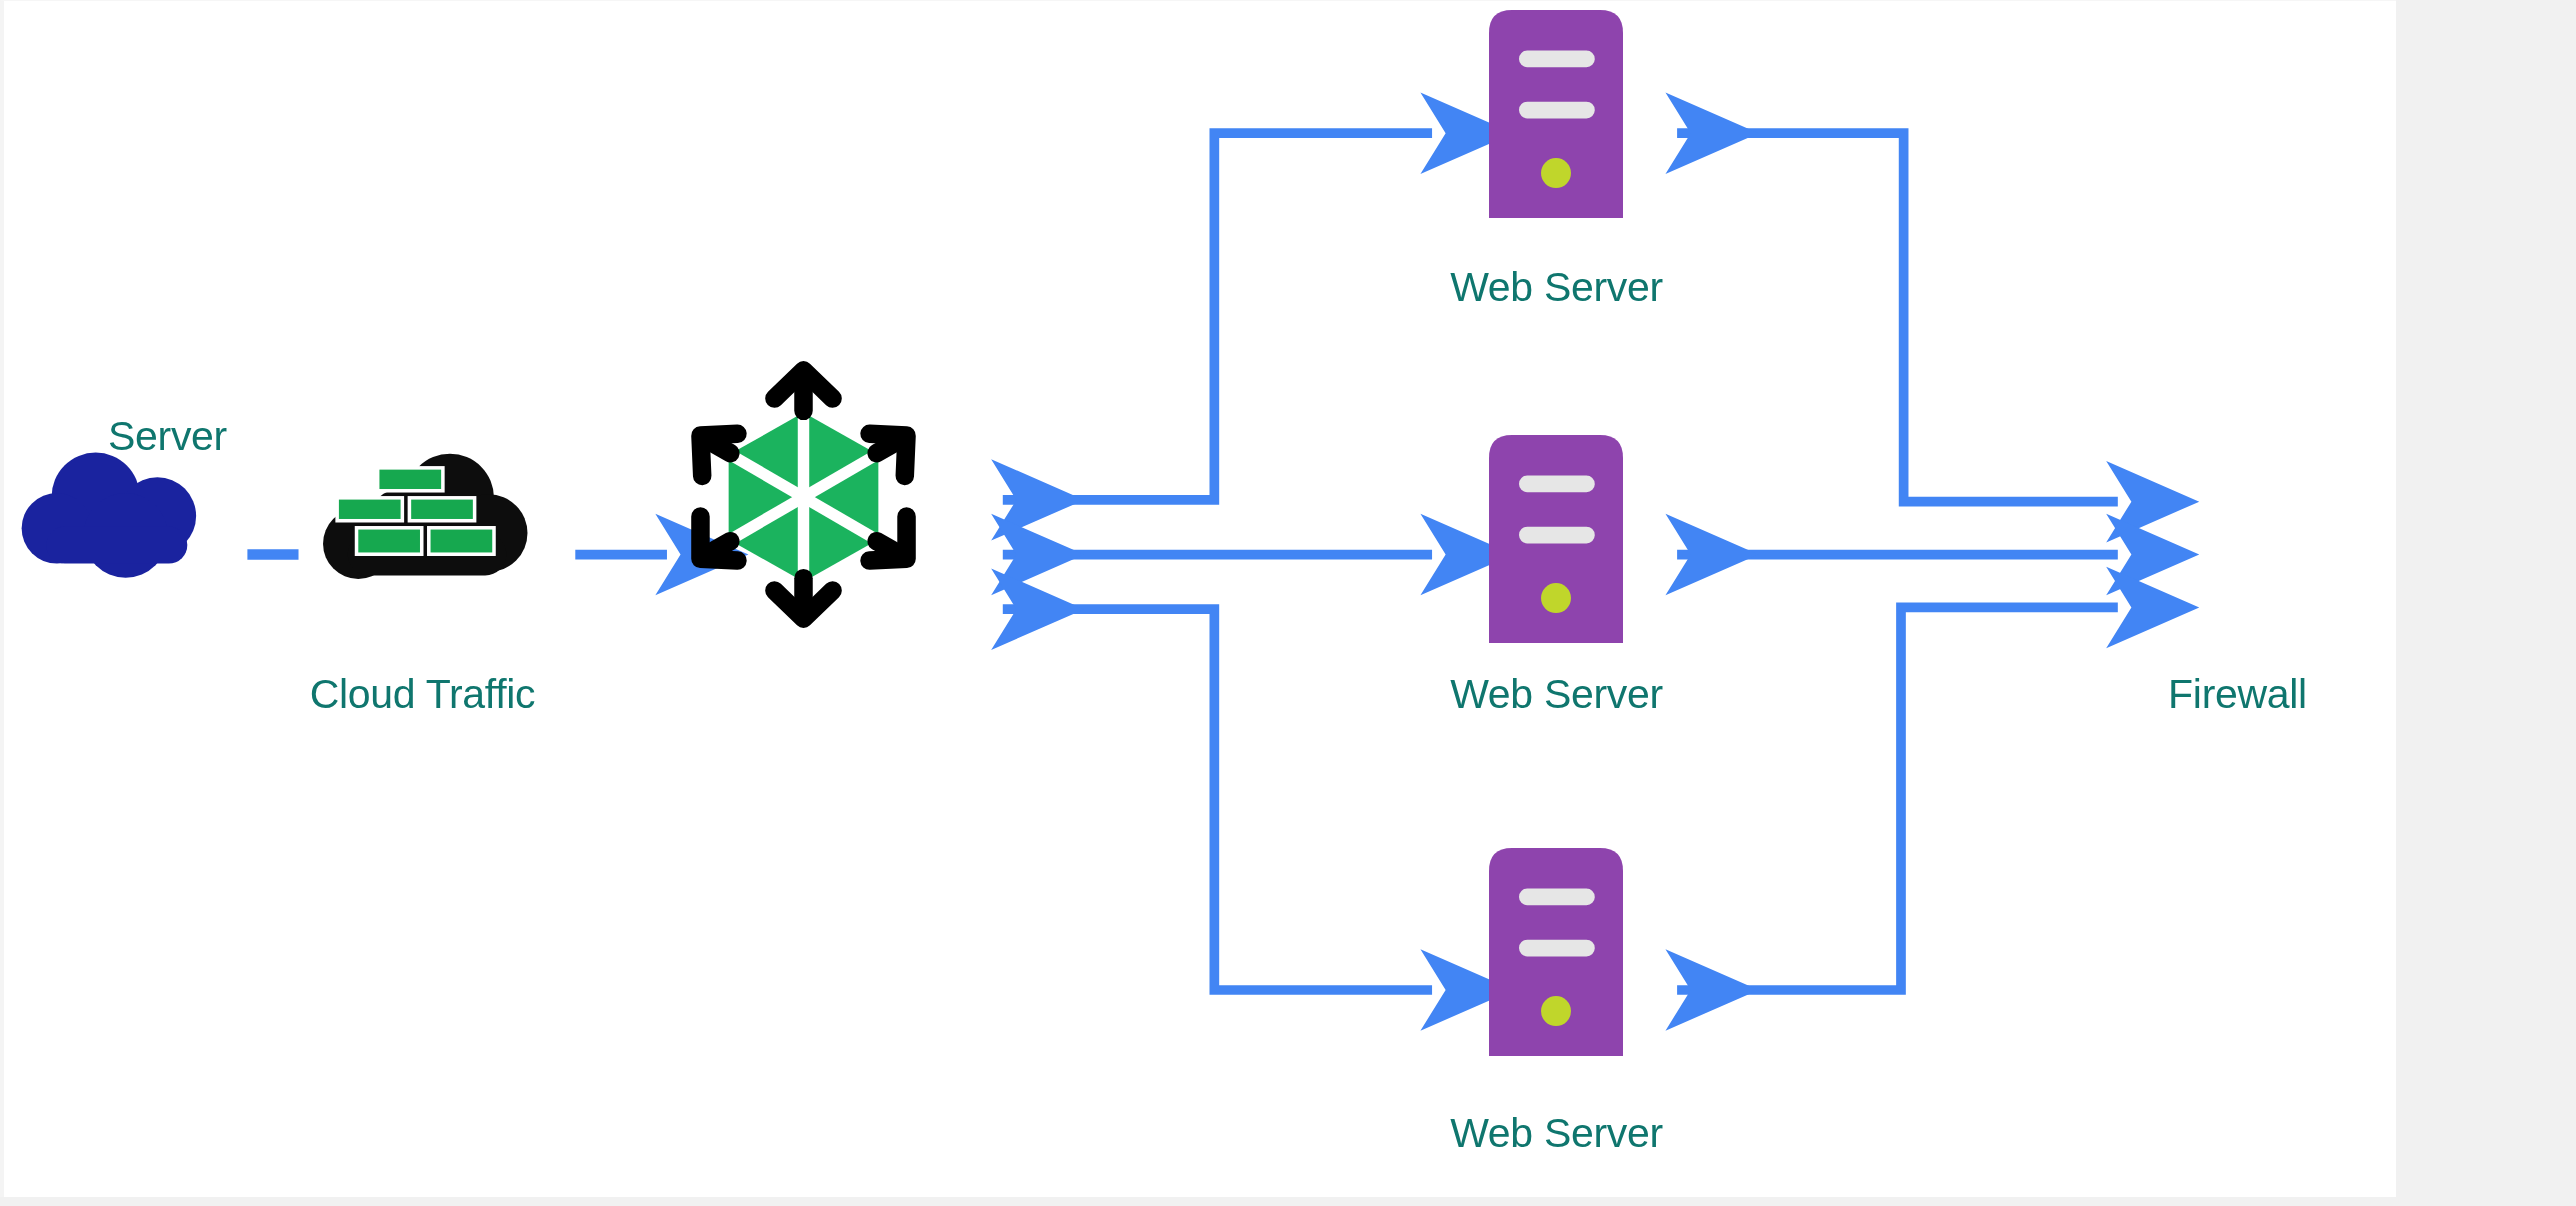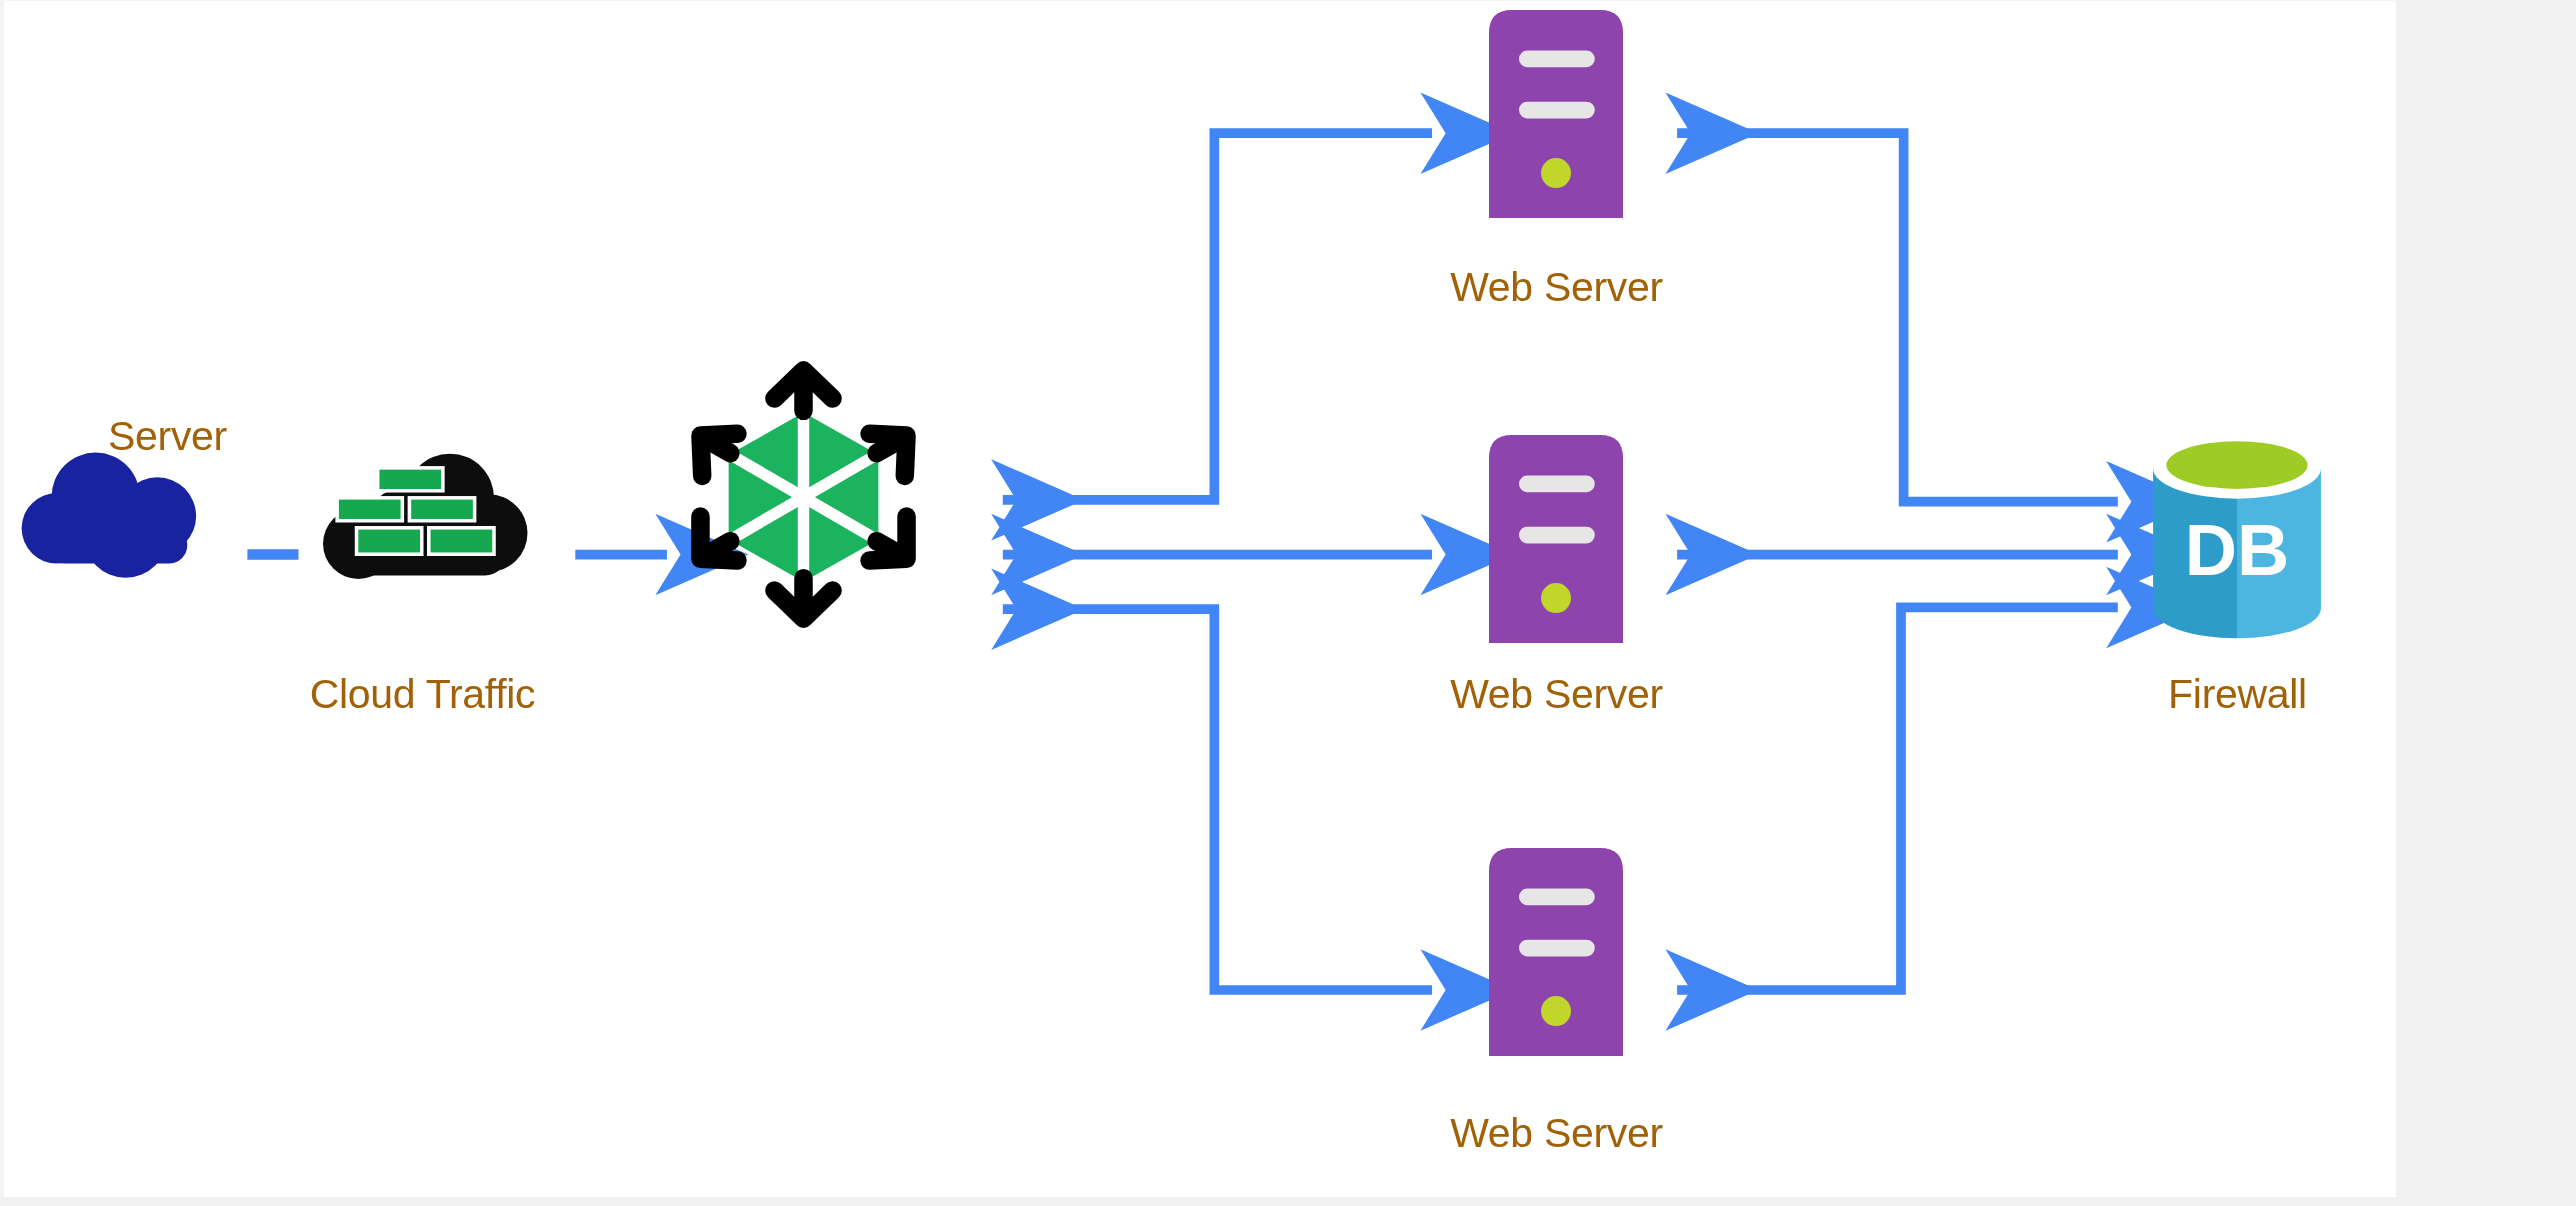--- a/index.html
+++ b/index.html
@@ -27,21 +27,21 @@
     overflow: hidden;
   }
   #diagram-svg {
     position: absolute;
     left: 0;
     top: 0;
   }
   .node-label {
     position: absolute;
     text-align: center;
-    color: #a16207;
+    color: #0f766e;
     font-size: 41px;
     font-family: "Liberation Sans", sans-serif;
     white-space: nowrap;
     letter-spacing: -0.3px;
   }
   .node {
     position: absolute;
   }
 </style>
 </head>
@@ -179,29 +179,16 @@
   <div class="node" style="left:1485px; top:845px; width:134px; height:212px;">
     <svg width="134" height="212" viewBox="0 0 152 240">
       <path d="M 0,28 Q 0,2 26,2 L 126,2 Q 152,2 152,28 L 152,238 L 0,238 Z" fill="#8e44ad"></path>
       <rect x="34" y="48" width="86" height="19" rx="9.5" fill="#e6e6e6"></rect>
       <rect x="34" y="106" width="86" height="19" rx="9.5" fill="#e6e6e6"></rect>
       <circle cx="76" cy="187" r="17" fill="#c0d62b"></circle>
     </svg>
   </div>
   <div class="node-label" style="left:1398px; top:1109px; width:309px;">Web Server</div>
 
-  <div class="node" style="left:2142px; top:434px; width:182px; height:205px;">
-    <svg width="182" height="205" viewBox="0 0 206 232">
-
-      <path d="M 8,38 L 8,196 A 95,34 0 0 0 103,230 L 103,38 Z" fill="#2d9cc9"></path>
-      <path d="M 198,38 L 198,196 A 95,34 0 0 1 103,230 L 103,38 Z" fill="#4db6e0"></path>
-
-      <ellipse cx="103" cy="38" rx="95" ry="34" fill="#ffffff"></ellipse>
-
-      <ellipse cx="103" cy="34" rx="80" ry="27" fill="#9fcc24"></ellipse>
-
-      <text x="103" y="158" text-anchor="middle" font-family="Liberation Sans, sans-serif" font-size="82" font-weight="bold" fill="#ffffff">DB</text>
-    </svg>
-  </div>
   <div class="node-label" style="left:2079px; top:670px; width:309px;">Firewall</div>
 
 </div>
 
 
 </body></html>

